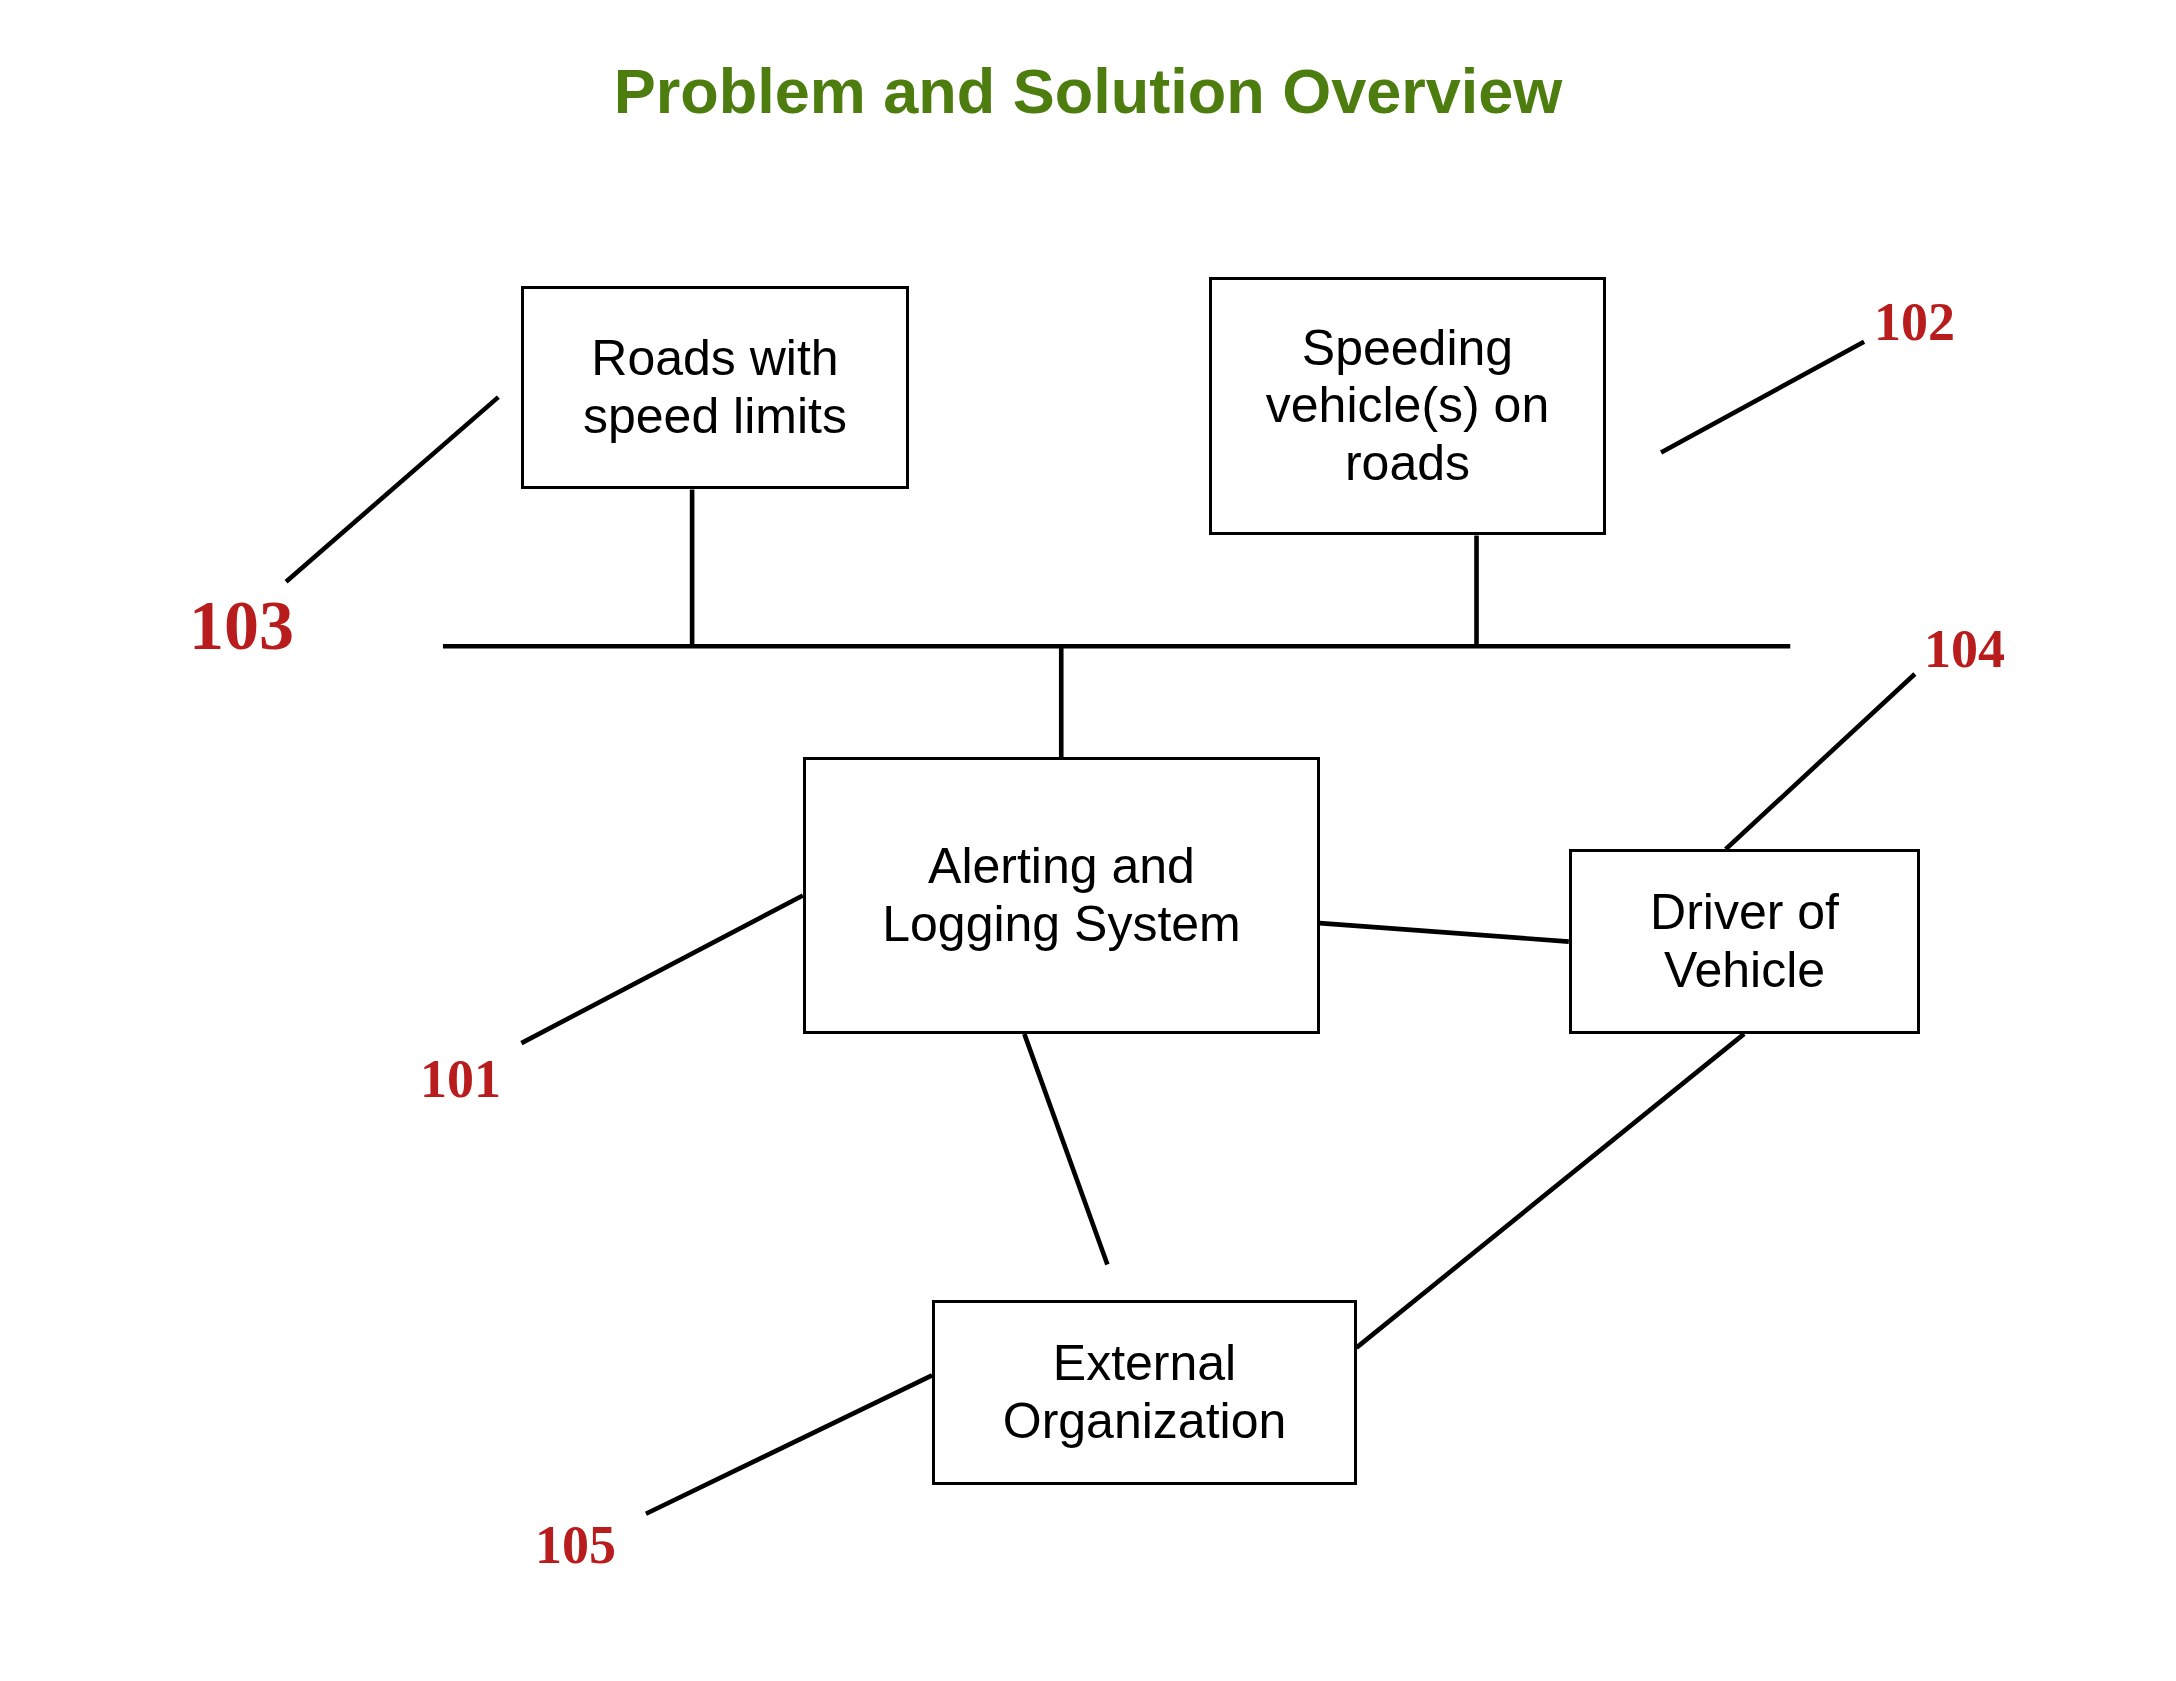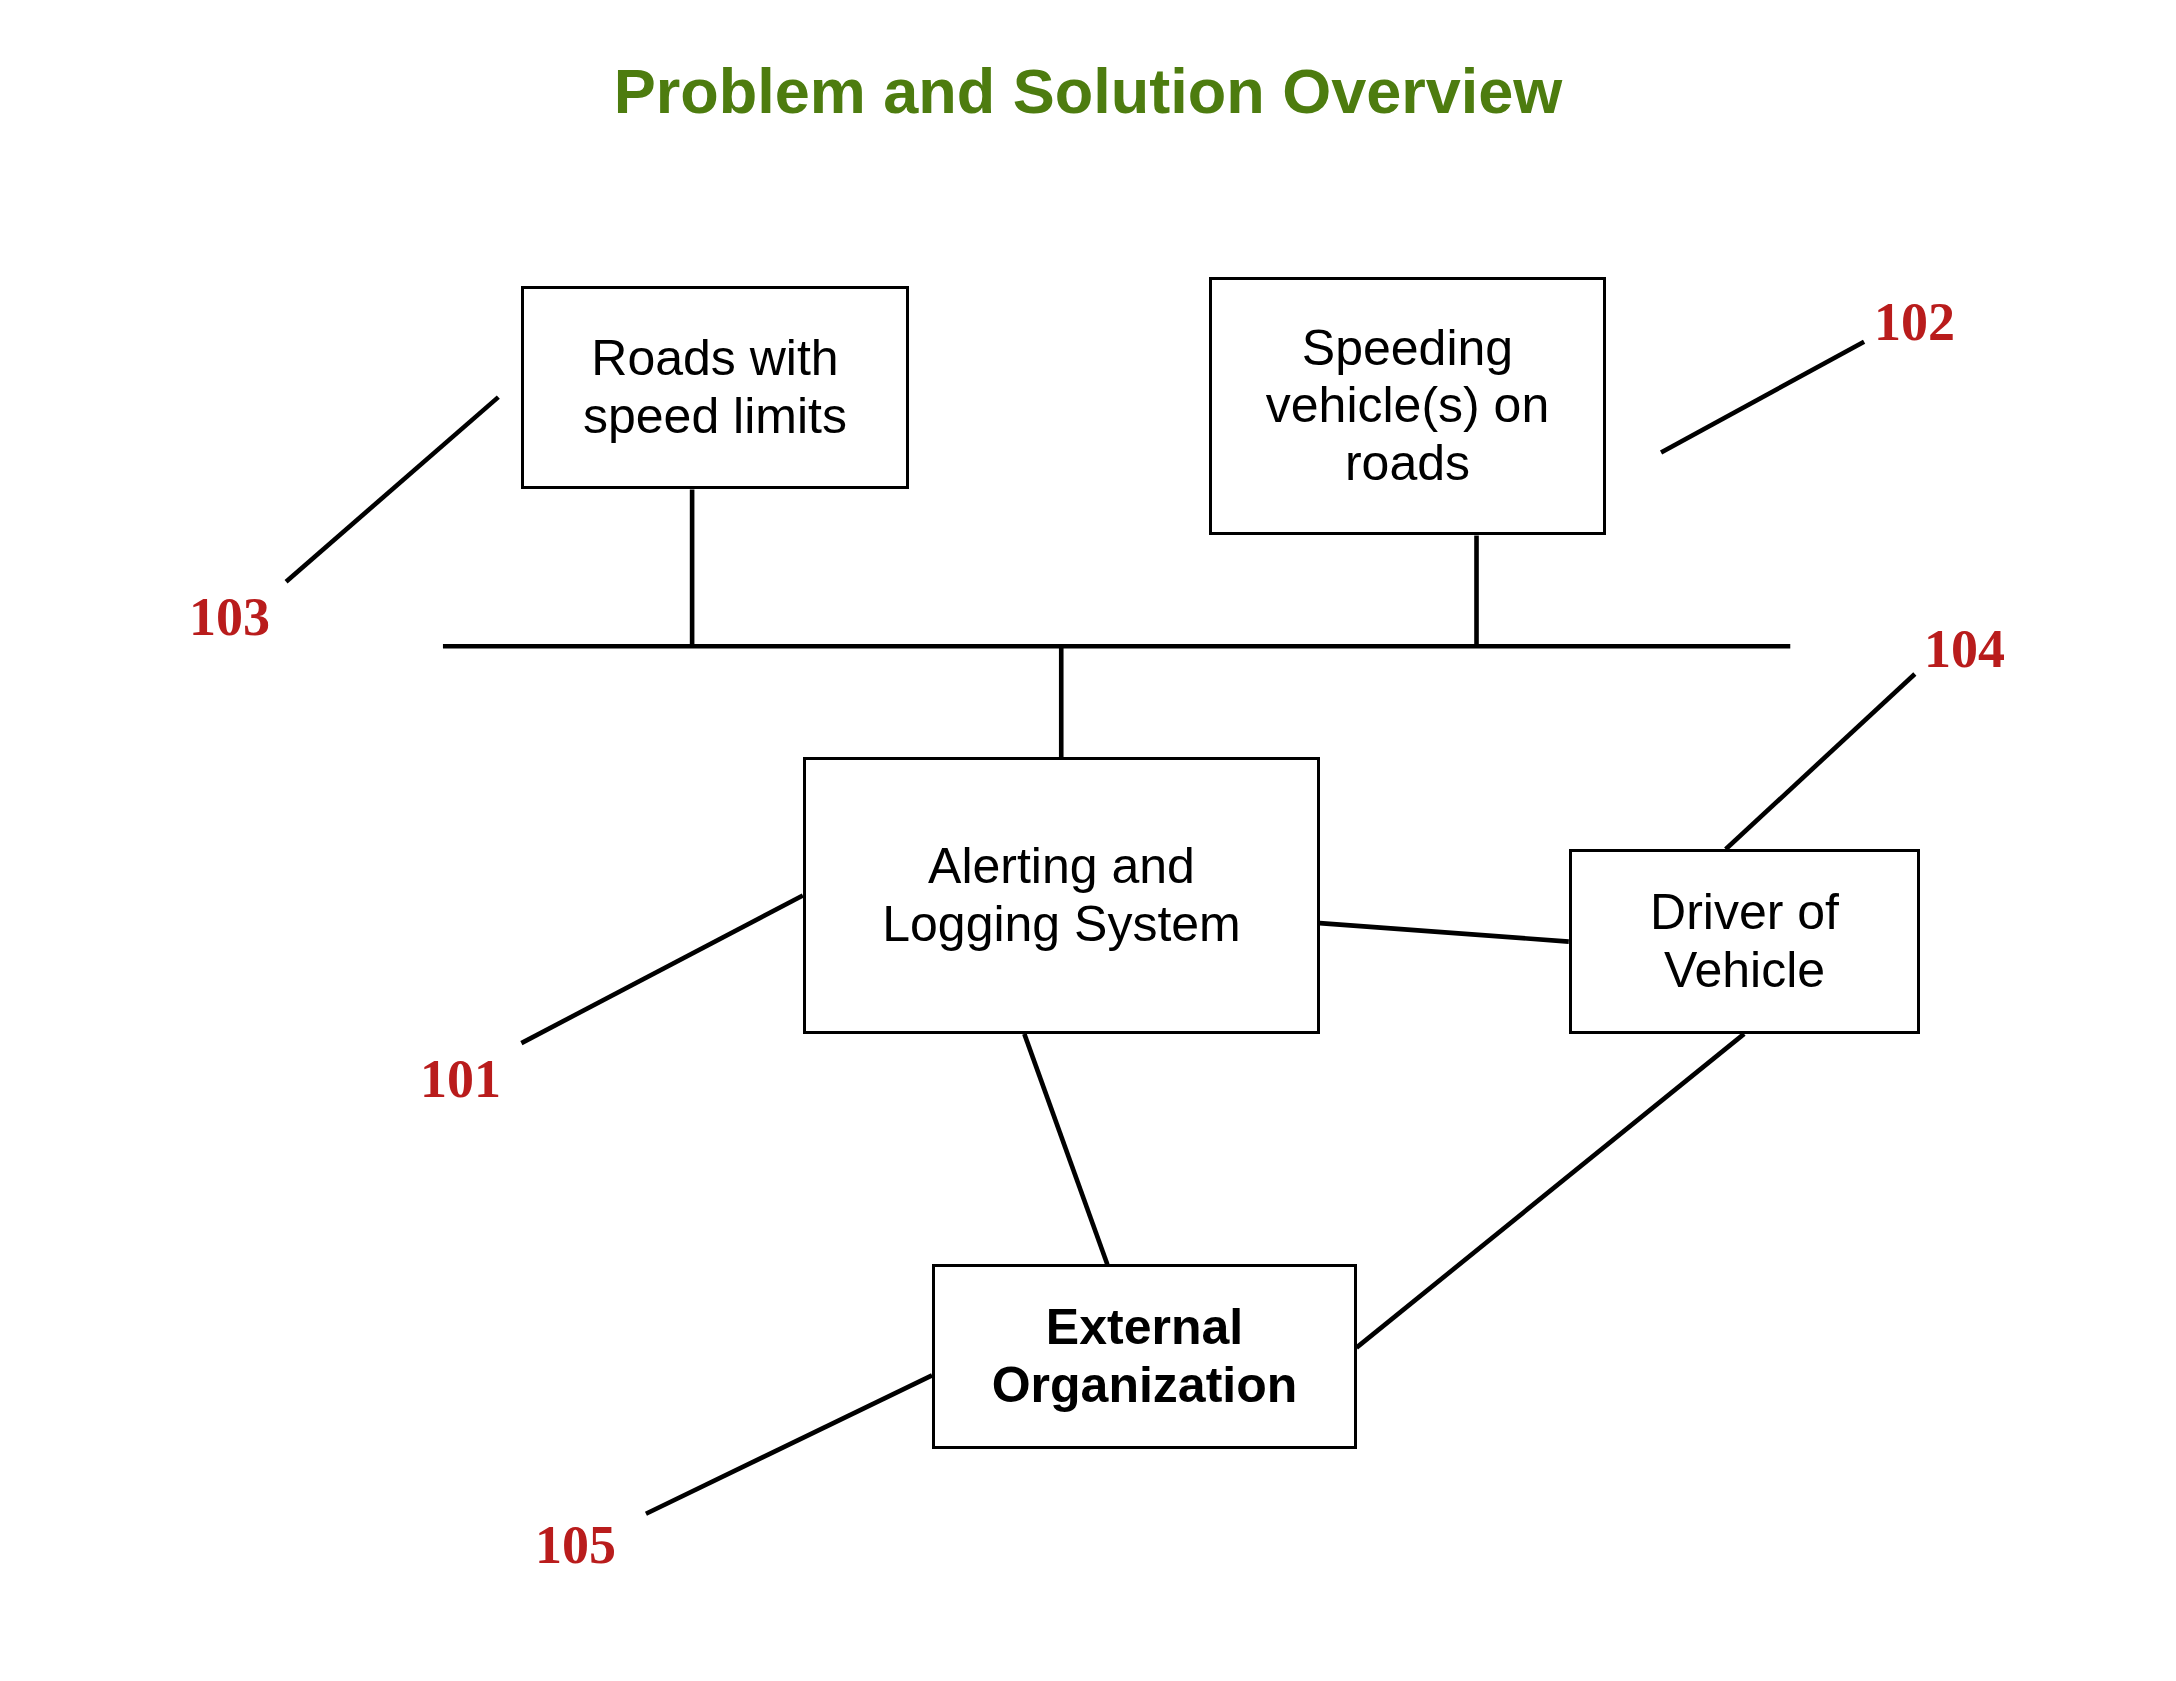--- a/index.html
+++ b/index.html
@@ -82,28 +82,28 @@
     </div>
   </div>
 
   <div class="node" style="left:1569px; top:849px; width:351px; height:185px; font-size:50px;">
     <div>
       <span>Driver of</span>
       <span>Vehicle</span>
     </div>
   </div>
 
-  <div class="node" style="left:932px; top:1264px; width:425px; height:185px; font-size:50px;font-weight:bold;">
+  <div class="node" style="left:932px; top:1300px; width:425px; height:185px; font-size:50px;">
     <div>
       <span>External</span>
       <span>Organization</span>
     </div>
   </div>
 
-  <div class="ref" style="left:189px; top:586px; font-size:54px;">103</div>
+  <div class="ref" style="left:189px; top:586px; font-size:70px;">103</div>
   <div class="ref" style="left:1874px; top:291px; font-size:54px;">102</div>
   <div class="ref" style="left:1924px; top:618px; font-size:54px;">104</div>
   <div class="ref" style="left:420px; top:1048px; font-size:54px;">101</div>
   <div class="ref" style="left:535px; top:1514px; font-size:54px;">105</div>
 
   <svg class="lines" viewBox="0 0 2358 1822" width="2176" height="1682">
 
     <line x1="480" y1="700" x2="1940" y2="700"></line>
 
     <line x1="750" y1="530" x2="750" y2="700"></line>

